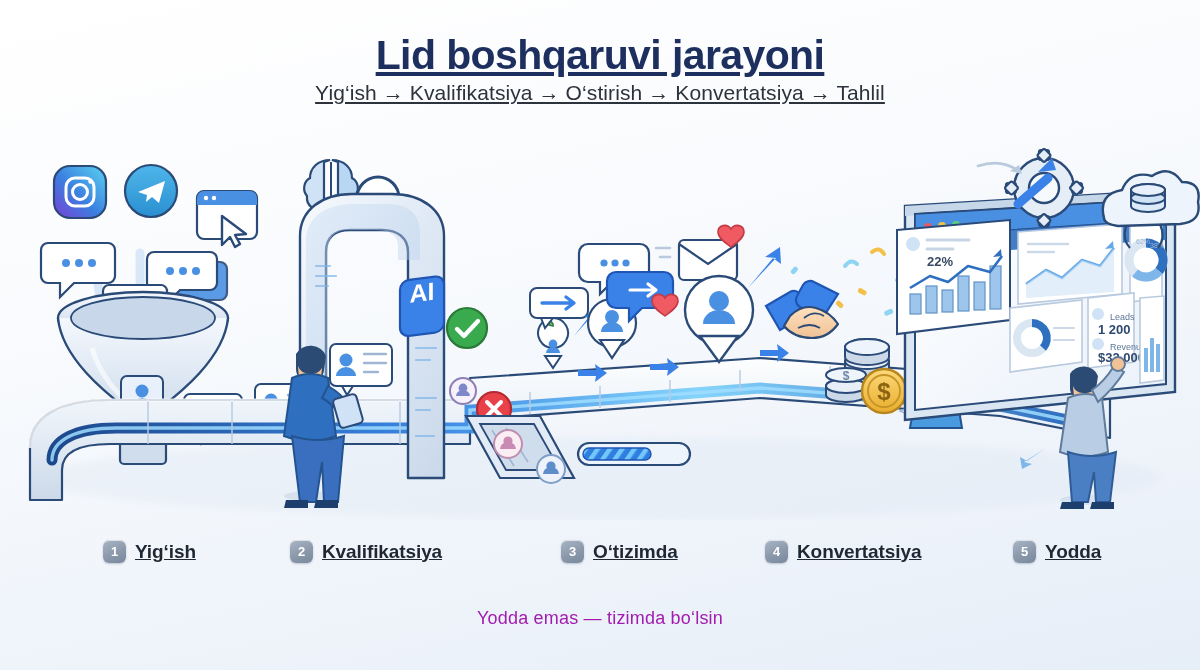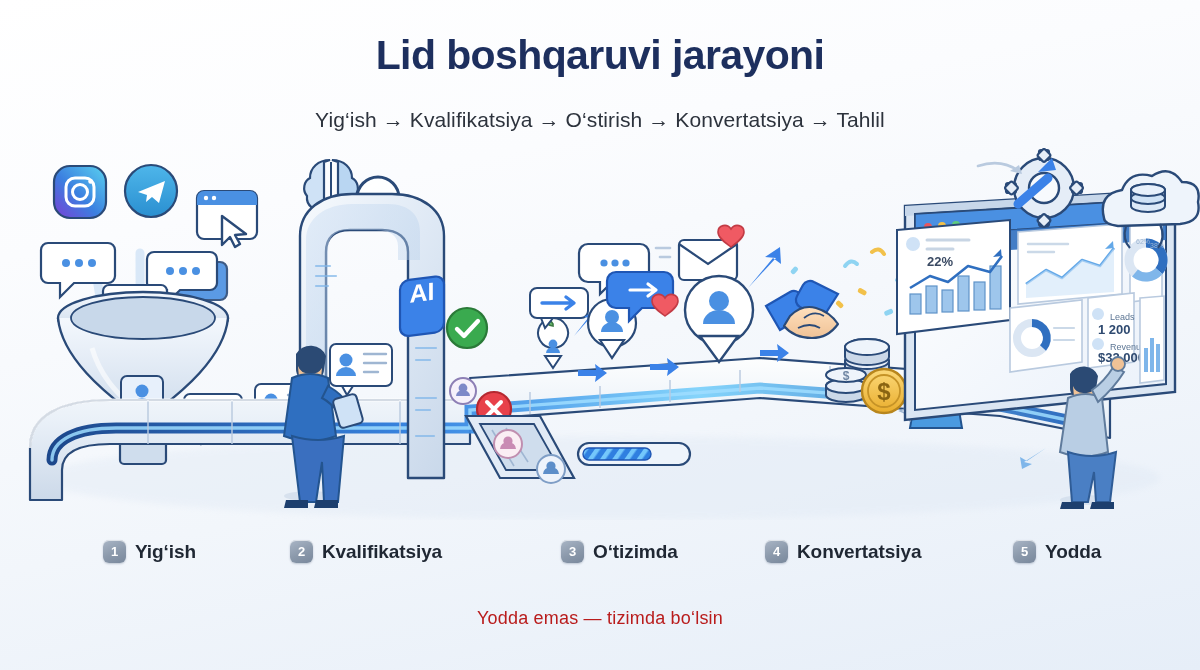--- a/index.html
+++ b/index.html
@@ -9,24 +9,24 @@
     font-family: "Liberation Sans", sans-serif;
     background: linear-gradient(168deg, #ffffff 0%, #fbfcfe 28%, #f2f6fb 62%, #e6eef8 100%);
     position: relative;
   }
   #stage { position: absolute; inset: 0; }
 
   
   .header { position: absolute; left: 0; right: 0; top: 34px; text-align: center; }
   .title {
     font-size: 41px; font-weight: bold; letter-spacing: -0.6px;
-    color: #1d2f5e; line-height: 1.05;
+    color: #1d2f5e; line-height: 1.05; text-decoration: underline;
   }
   .subtitle {
-    margin-top: 31px; font-size: 21px; color: #2d333d; letter-spacing: 0.1px;
+    margin-top: 4px; font-size: 21px; color: #2d333d; letter-spacing: 0.1px; text-decoration: underline;
   }
 
   
   .illus { position: absolute; left: 0; top: 148px; width: 1200px; height: 372px; }
   .illus svg { display: block; width: 1200px; height: 372px; }
 
   
   .steps {
     position: absolute; left: 0; right: 0; top: 540px; height: 40px;
   }
@@ -35,25 +35,25 @@
     white-space: nowrap;
   }
   .step-badge {
     width: 23px; height: 23px; border-radius: 6px; flex: none;
     background: linear-gradient(155deg,#aab6c6 0%,#8b99ab 55%,#79889c 100%);
     box-shadow: inset 0 1px 0 rgba(255,255,255,.65), 0 1px 2px rgba(40,60,90,.25);
     color: #ffffff; font-size: 13px; font-weight: bold;
     display: flex; align-items: center; justify-content: center;
     line-height: 1;
   }
-  .step-label { font-size: 19px; font-weight: bold; color: #1f2733; letter-spacing: -0.1px; }
+  .step-label { font-size: 19px; font-weight: bold; color: #1f2733; letter-spacing: -0.1px; text-decoration: underline; }
 
   .footer {
     position: absolute; left: 0; right: 0; top: 608px; text-align: center;
-    font-size: 18px; color: #b91c1c; letter-spacing: 0.2px;
+    font-size: 18px; color: #a21caf; letter-spacing: 0.2px;
   }
 </style>
 </head>
 <body>
 
 <div id="stage">
 
   <div class="header">
     <div class="title">Lid boshqaruvi jarayoni</div>
     <div class="subtitle">Yig‘ish → Kvalifikatsiya → O‘stirish → Konvertatsiya → Tahlil</div>

